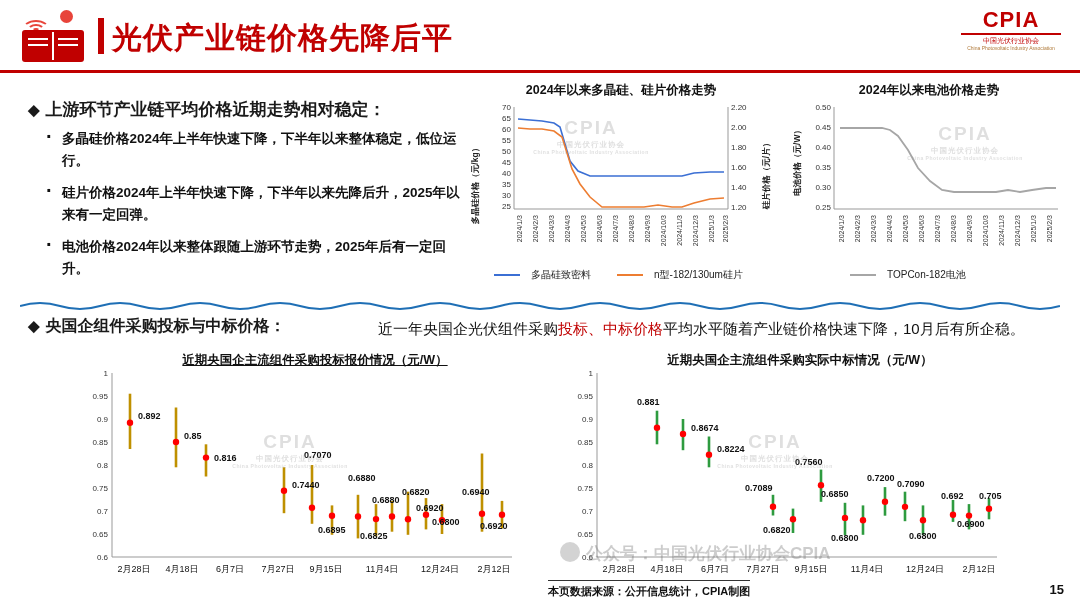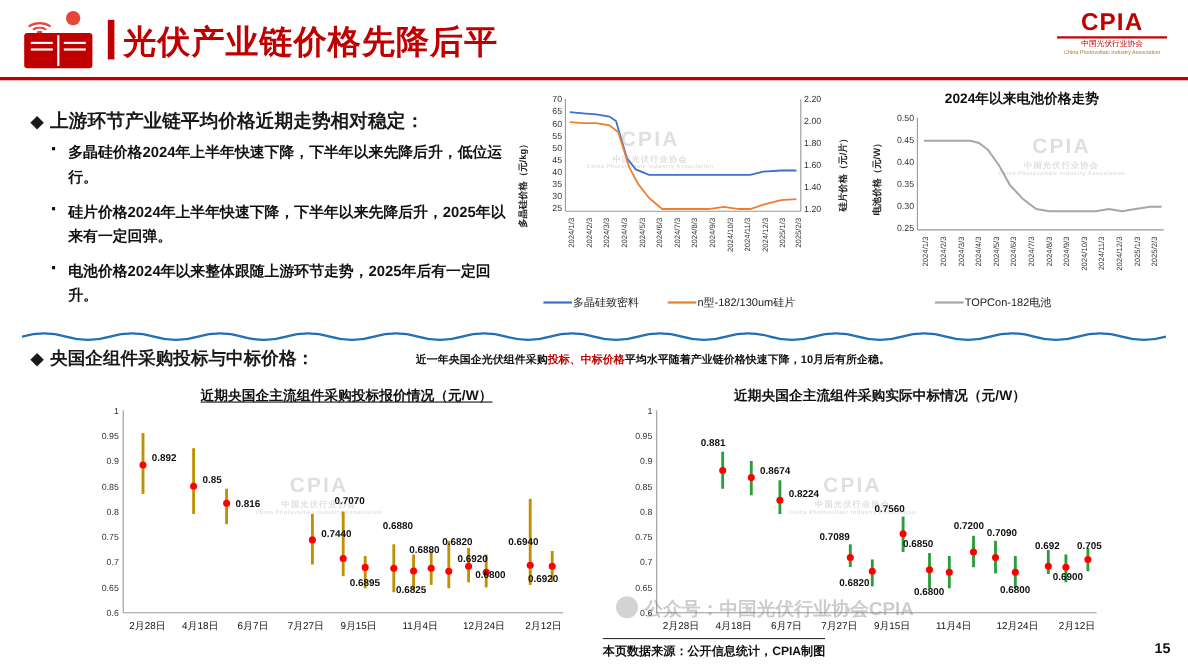--- a/index.html
+++ b/index.html
@@ -80,38 +80,38 @@
   .divider {
     position:absolute; left:20px; top:300px; width:1040px; height:12px;
   }
   .divider svg { display:block; }
 
   
   .sec2-head {
     position:absolute; left:28px; top:316px; font-size:16px; font-weight:bold;
   }
   .sec2-note {
-    position:absolute; left:378px; top:320px; font-size:10px; font-weight:bold; color:#111;
+    position:absolute; left:378px; top:320px; font-size:15px; font-weight:normal; color:#111;
   }
   .red { color:#c00000; }
 
   
   .chart-title {
     font-size:12.5px; font-weight:bold; text-align:center; color:#111;
   }
   .tick-lbl { font-size:8px; fill:#333; }
   .wm {
     position:absolute; color:rgba(150,150,150,.30); font-weight:bold;
     text-align:center; pointer-events:none; line-height:1.25;
   }
   .wm .big { font-size:19px; letter-spacing:2px; }
   .wm .sm { font-size:7.5px; letter-spacing:1px; }
   .wm .xs { font-size:5px; letter-spacing:.5px; }
 
-  .legend { font-size:10px; color:#222; display:flex; align-items:center; gap:1px;}
+  .legend { font-size:10px; color:#222; display:flex; align-items:center; gap:11px;}
   .legend-line { display:inline-block; width:26px; height:2px; }
 
   
   .foot-note {
     position:absolute; left:548px; bottom:6px; font-size:11px; font-weight:bold; color:#111;
     border-top:1px solid #333; padding-top:3px;text-align:right;
   }
   .page-no {
     position:absolute; right:16px; bottom:8px; font-size:13px; font-weight:bold; color:#111;
   }
@@ -154,26 +154,27 @@
   </div>
 
   <div class="hdr-rule"></div>
 </div>
 
 <div class="sec-head" style="left:28px; top:98px;text-align:right;">
   <span class="diamond">◆</span><span>上游环节产业链平均价格近期走势相对稳定：</span>
 </div>
 
 <div class="bullets">
-  <div class="bullet">多晶硅价格2024年上半年快速下降，下半年以来先降后升，低位运行。</div>
+  <div class="bullet">多晶硅价格2024年上半年快速下降，下半年以来整体稳定，低位运行。</div>
   <div class="bullet">硅片价格2024年上半年快速下降，下半年以来先降后升，2025年以来有一定回弹。</div>
   <div class="bullet">电池价格2024年以来整体跟随上游环节走势，2025年后有一定回升。</div>
 </div>
 
 <div style="position:absolute; left:466px; top:82px; width:310px; height:200px;">
+  <div class="chart-title">2024年以来多晶硅、硅片价格走势</div>
   <svg width="310" height="185" viewBox="0 0 310 185">
 
     <line x1="48" y1="8" x2="48" y2="110" stroke="#999" stroke-width="1"></line>
     <line x1="48" y1="110" x2="262" y2="110" stroke="#999" stroke-width="1"></line>
     <line x1="262" y1="8" x2="262" y2="110" stroke="#999" stroke-width="1"></line>
 
     <g class="tick-lbl" text-anchor="end" fill="#333" font-size="7.5">
       <text x="45" y="11">70</text>
         <text x="45" y="22">65</text>
         <text x="45" y="33">60</text>

